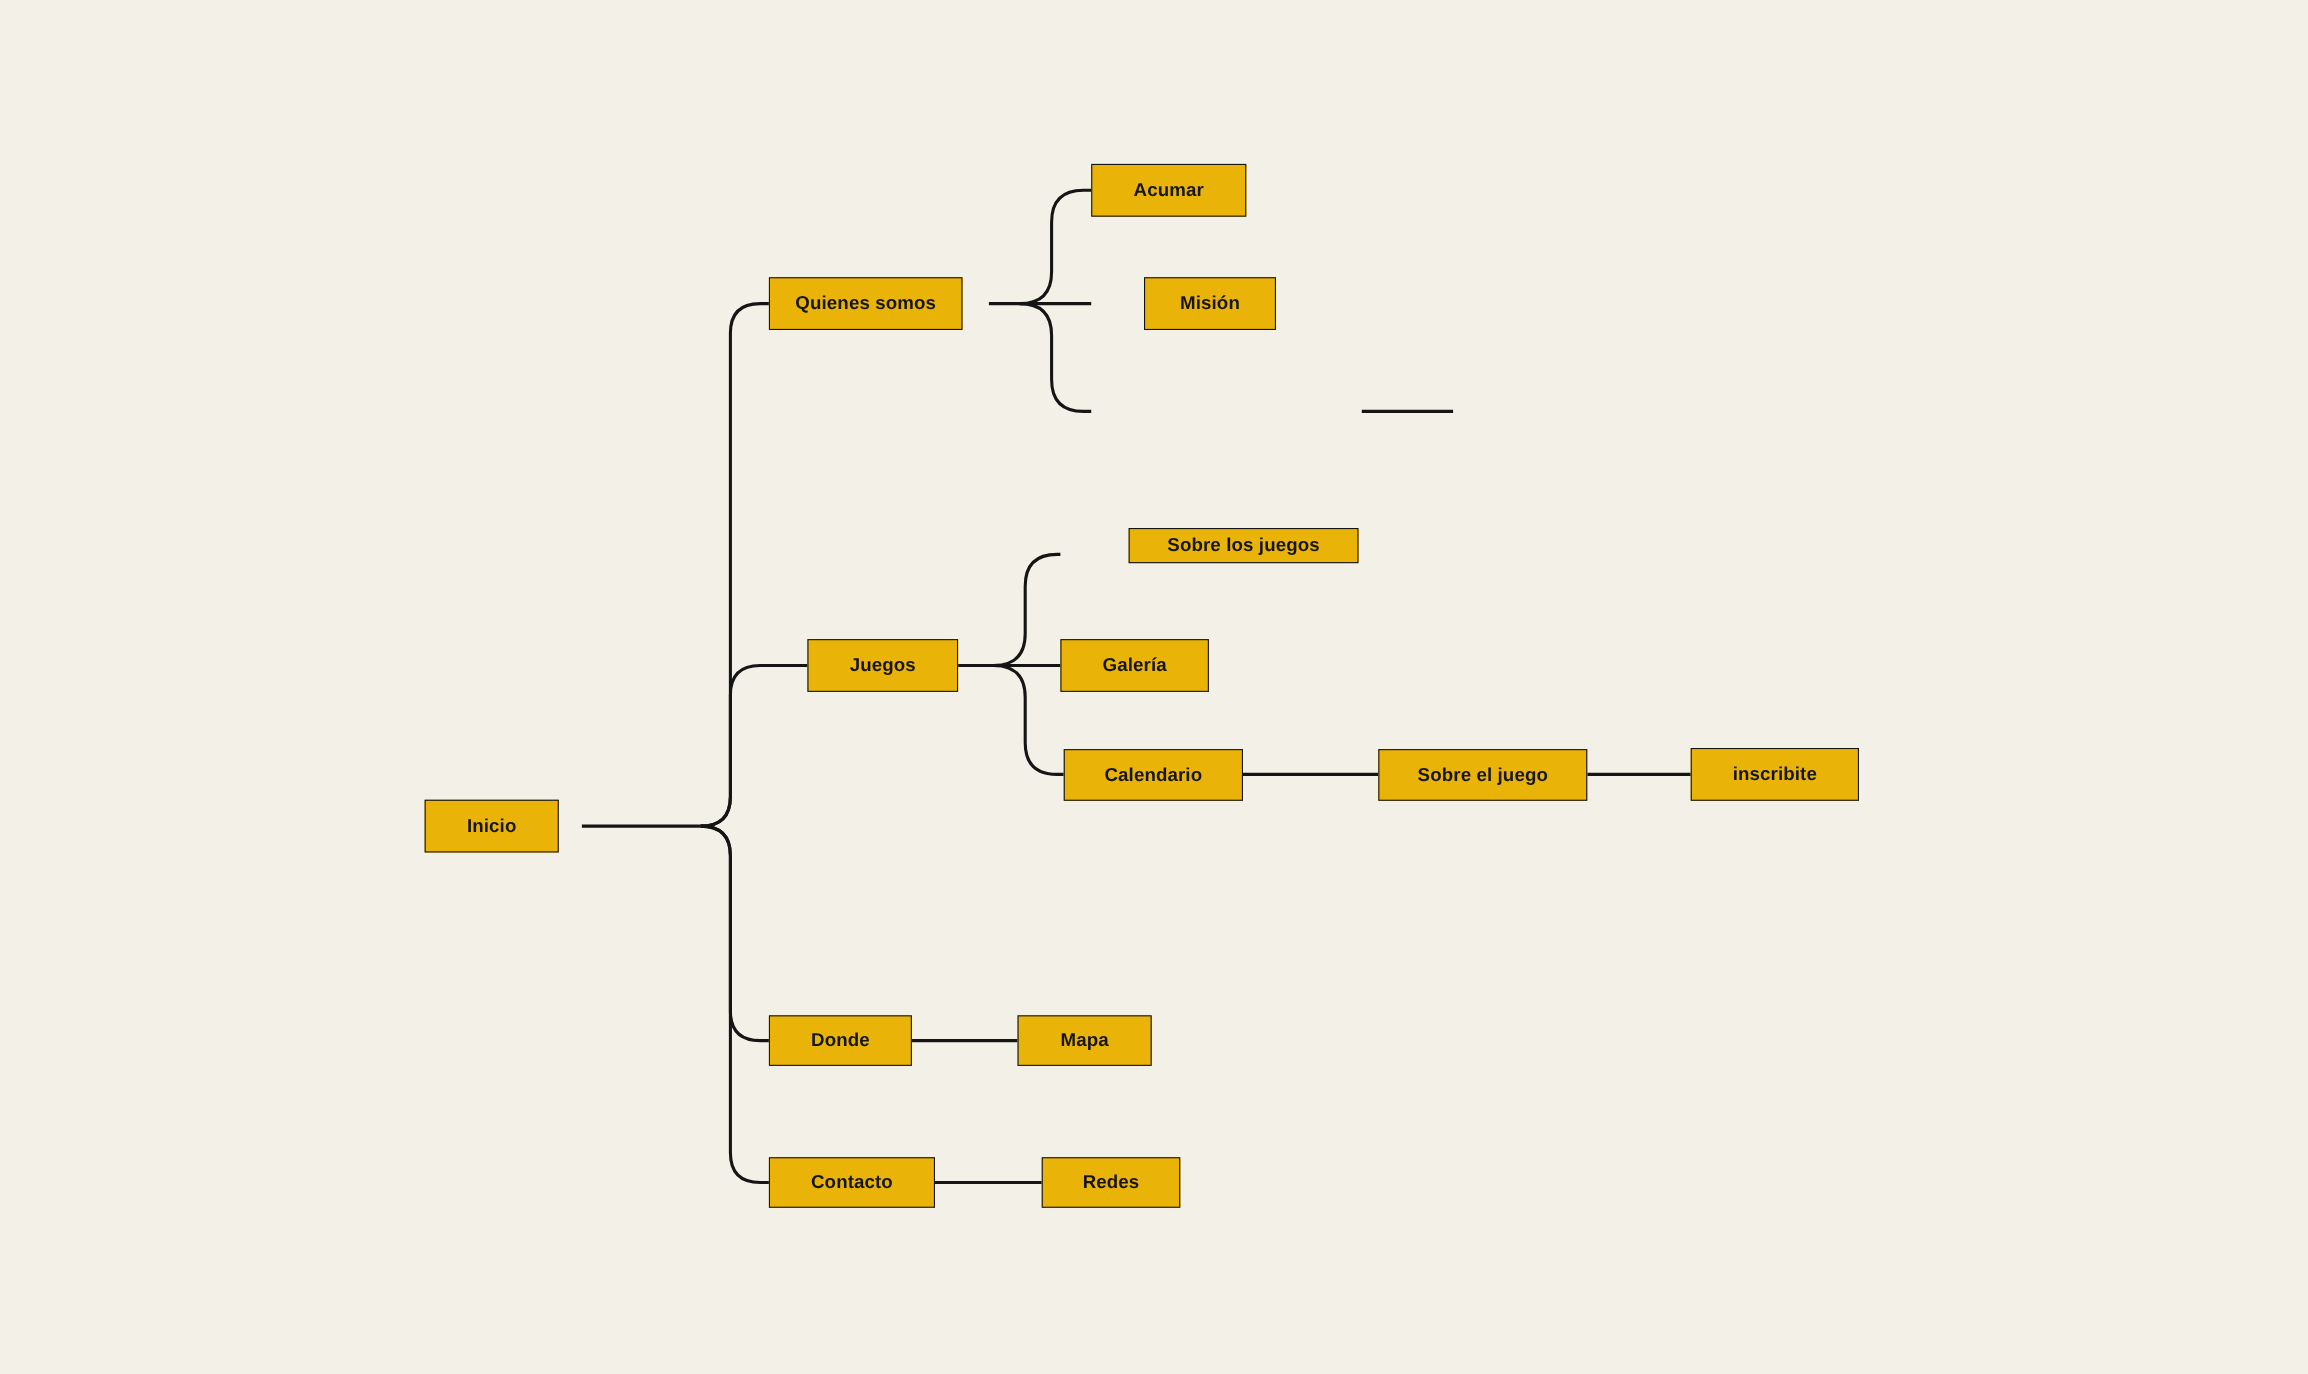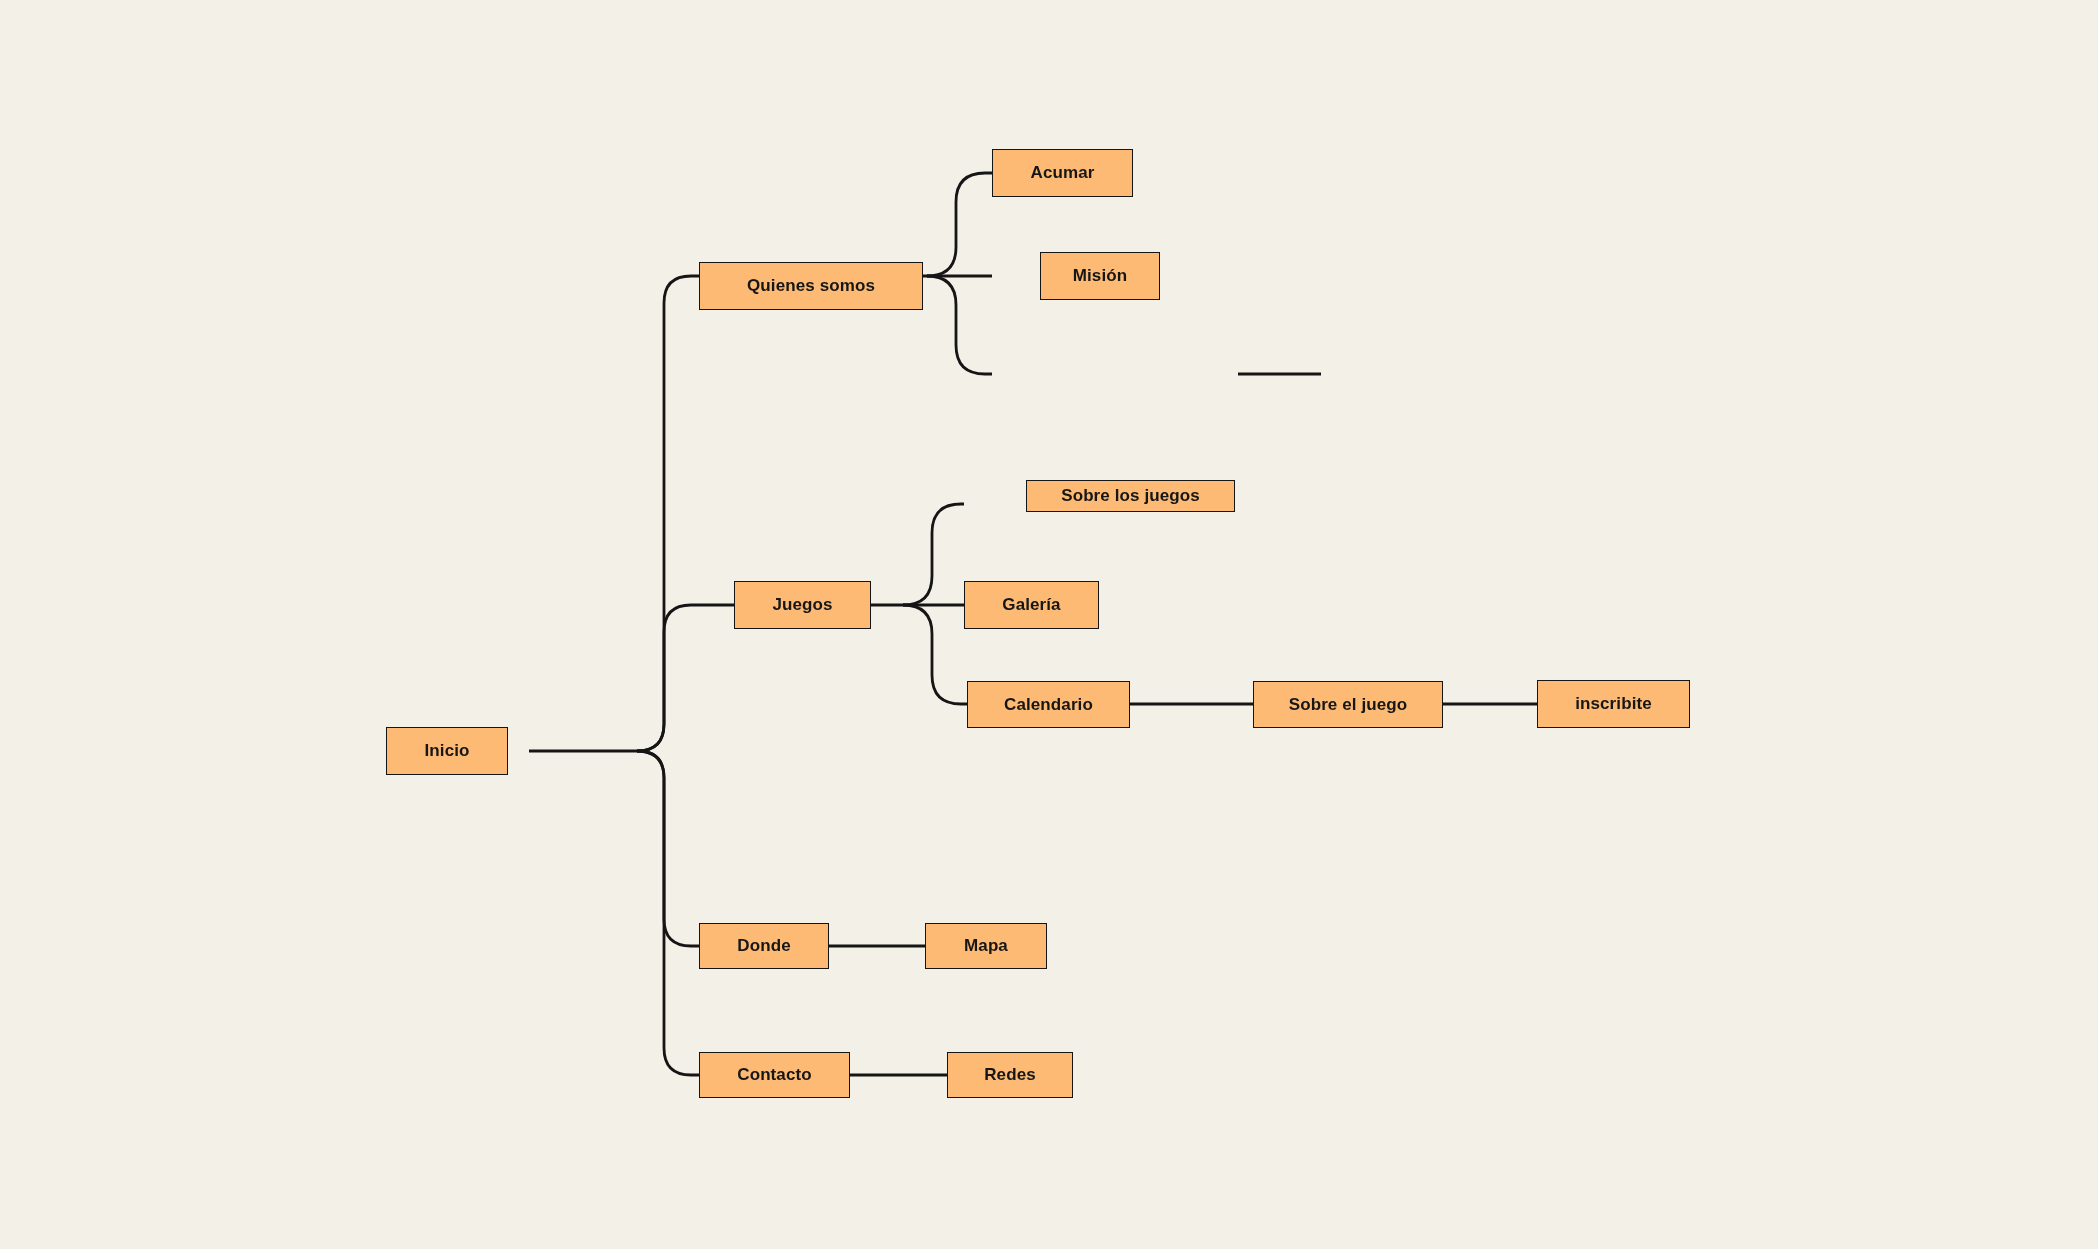--- a/index.html
+++ b/index.html
@@ -23,21 +23,21 @@
     height: 1249px;
   }
   .connectors path {
     fill: none;
     stroke: #151515;
     stroke-width: 2.8px;
   }
   .node {
     position: absolute;
     box-sizing: border-box;
-    background: #fdba74;
+    background: #eab308;
     border: 1.6px solid #151515;
     display: flex;
     align-items: center;
     justify-content: center;
     cursor: default;
   }
   .node-label {
     font-size: 17px;
     font-weight: 700;
     color: #161616;
@@ -71,21 +71,21 @@
     <path d="M 1443 704 L 1537 704"></path>
 
     <path d="M 829 946 L 925 946"></path>
     <path d="M 850 1075 L 947 1075"></path>
   </svg>
 
   <div class="node" style="left:386px; top:727px; width:122px; height:48px;">
     <span class="node-label">Inicio</span>
   </div>
 
-  <div class="node" style="left:699px; top:252px; width:224px; height:48px;margin-top:10px;">
+  <div class="node" style="left:699px; top:252px; width:176px; height:48px;">
     <span class="node-label">Quienes somos</span>
   </div>
 
   <div class="node" style="left:992px; top:149px; width:141px; height:48px;">
     <span class="node-label">Acumar</span>
   </div>
 
   <div class="node" style="left:1040px; top:252px; width:120px; height:48px;">
     <span class="node-label">Misión</span>
   </div>

